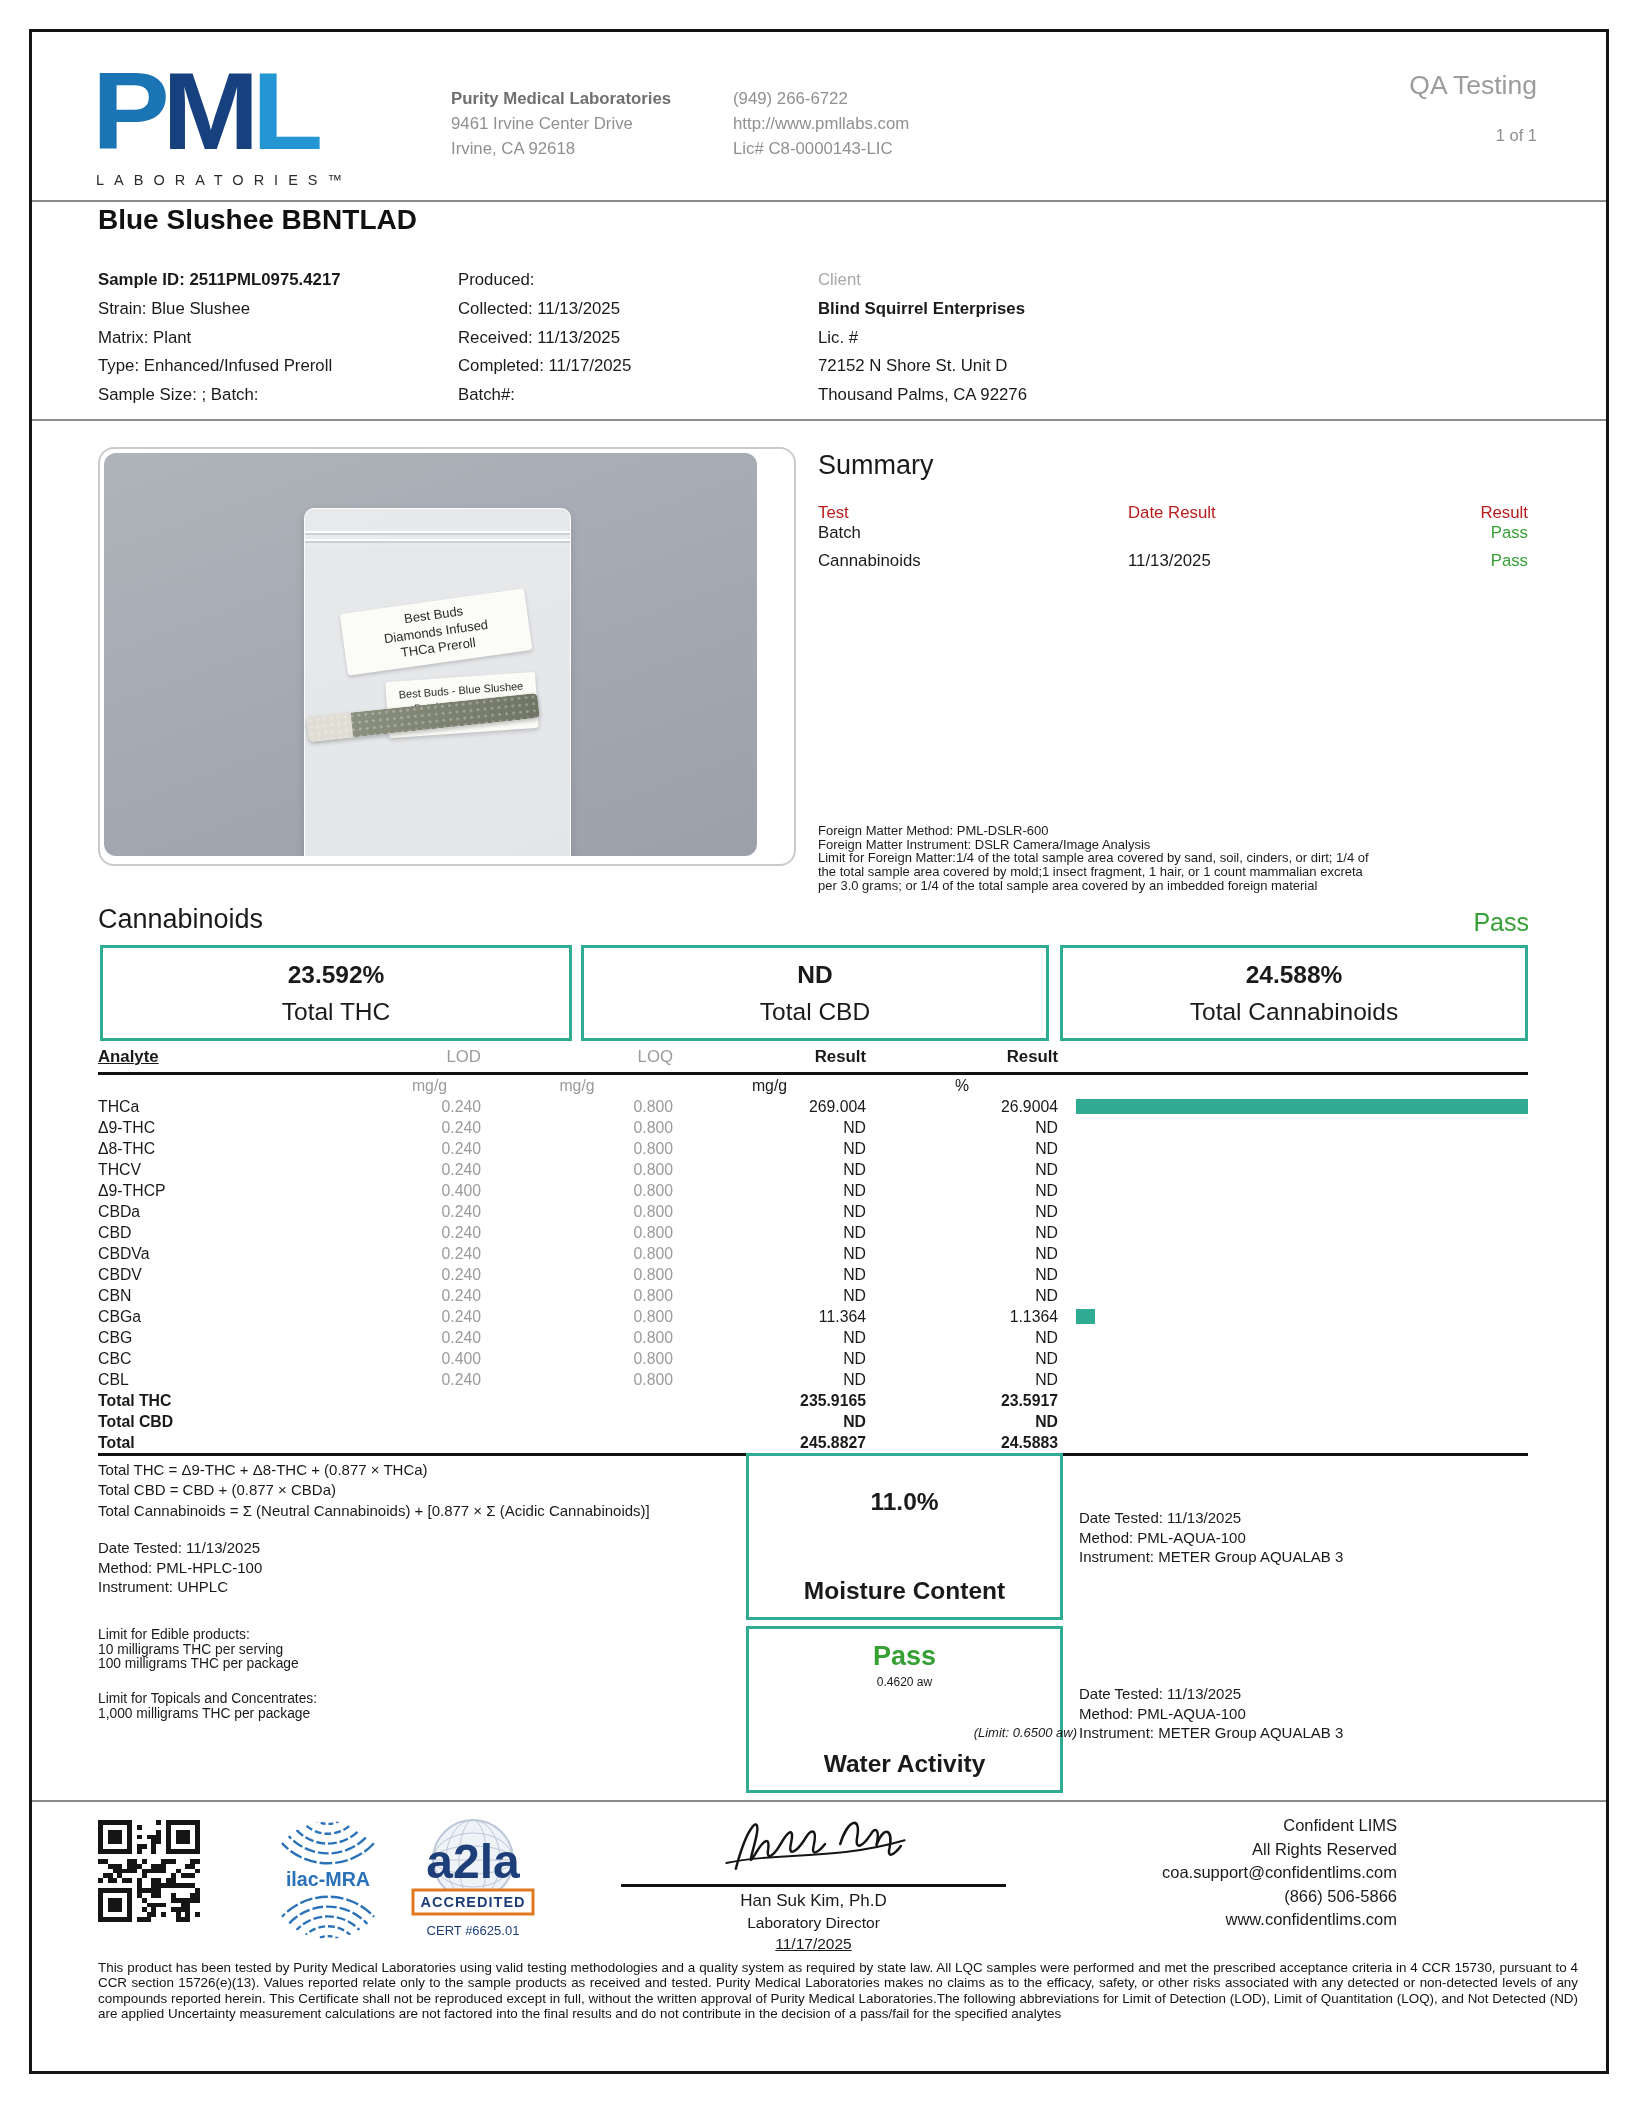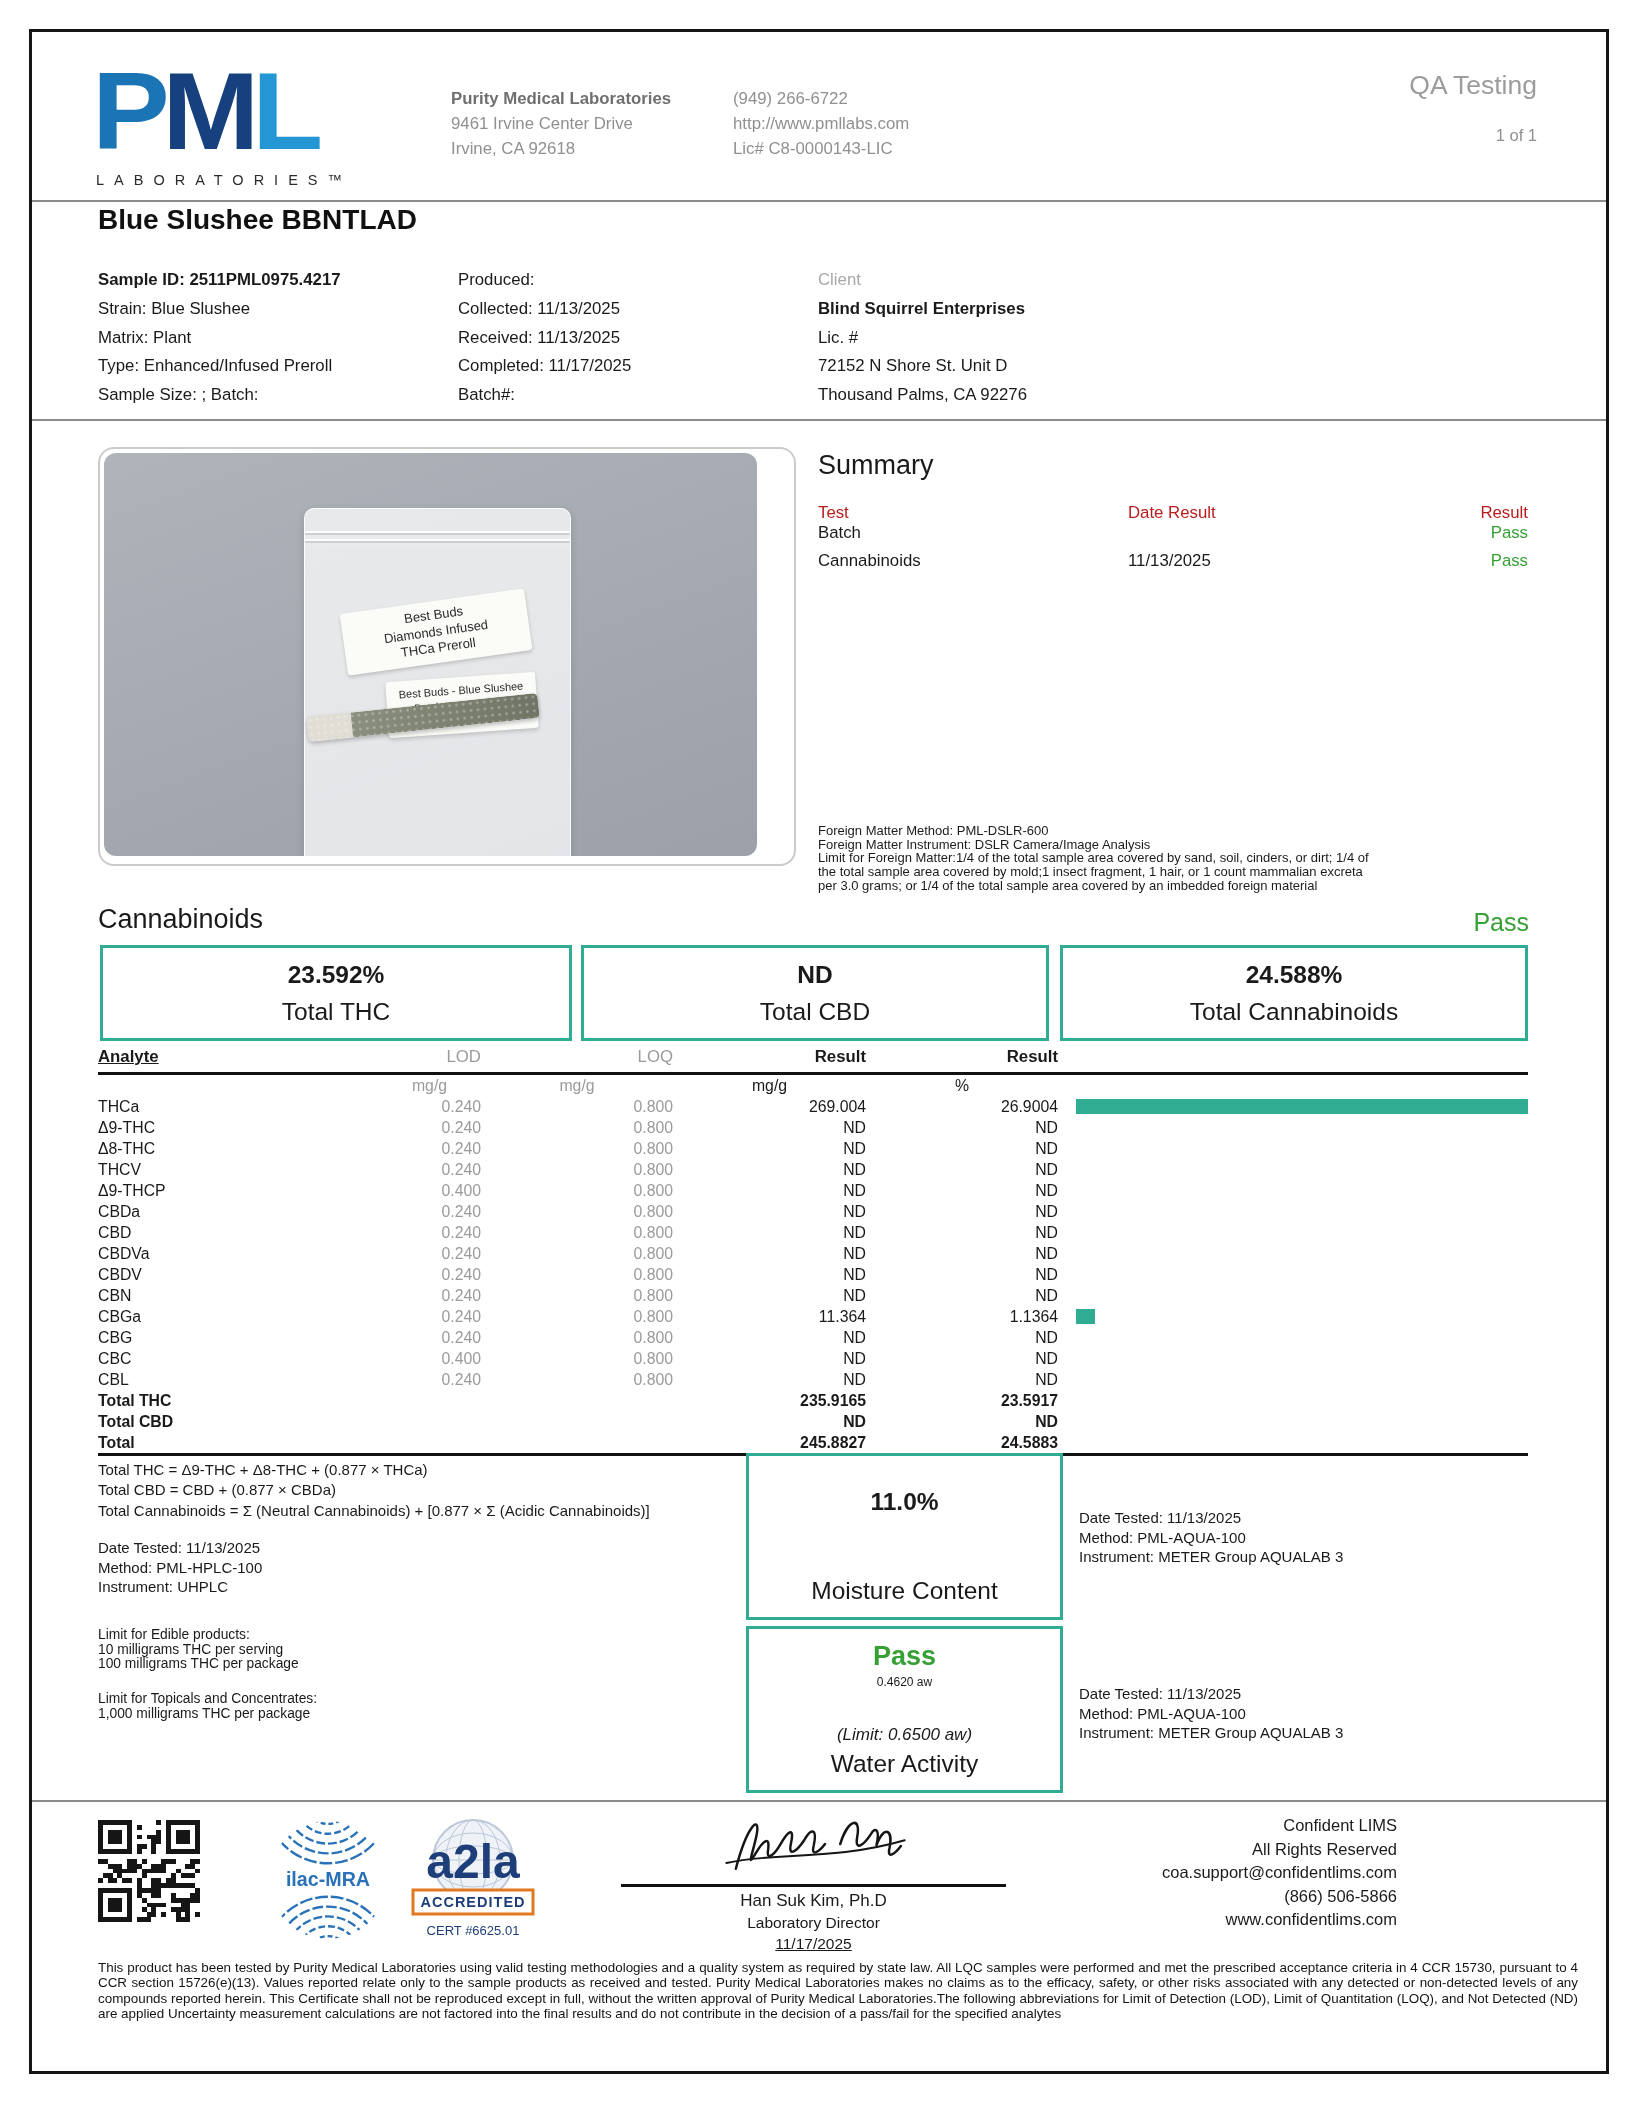--- a/index.html
+++ b/index.html
@@ -87,24 +87,24 @@
   .formulas{position:absolute;left:98px;top:1460px;}
   .method-block{position:absolute;left:98px;top:1538px;font-size:15px;line-height:19.6px;}
   .limits1{position:absolute;left:98px;top:1628px;font-size:13.8px;line-height:14.6px;}
   .limits2{position:absolute;left:98px;top:1692px;font-size:13.8px;line-height:14.6px;}
 
   .mbox{position:absolute;left:746px;width:317px;height:167px;box-sizing:border-box;border:3px solid #2FAC92;
         text-align:center;background:#fff;}
   .moist{top:1453px;}
   .water{top:1626px;}
   .mbox .mv{position:absolute;left:0;width:100%;top:32px;font-size:24.5px;font-weight:bold;}
-  .mbox .ml{position:absolute;left:0;width:100%;bottom:12px;font-size:24.5px;}
+  .mbox .ml{position:absolute;left:0;width:100%;bottom:12px;font-size:24.5px;font-weight:bold;}
   .wa-pass{position:absolute;left:0;width:100%;top:12px;font-size:27px;font-weight:bold;}
   .wa-value{position:absolute;left:0;width:100%;top:46px;font-size:12px;}
-  .wa-limit{position:absolute;left:0;width:100%;top:96px;font-size:17px;font-style:italic;}
+  .wa-limit{position:absolute;left:17px;width:100%;top:96px;font-size:13px;font-style:italic;text-align:right;}
   .meta-block{position:absolute;left:1079px;font-size:15px;line-height:19.6px;}
   .meta1{top:1508px;}.meta2{top:1684px;}
 
   
   .qr{position:absolute;left:98px;top:1820px;width:102px;height:102px;}
   .ilac{position:absolute;left:266px;top:1818px;width:124px;height:124px;}
   .a2la{position:absolute;left:404px;top:1818px;width:138px;height:124px;}
   .sig-svg{position:absolute;left:712px;top:1808px;width:208px;height:74px;}
   .sig-line{position:absolute;left:621px;top:1884px;width:385px;height:3px;background:#111;}
   .sig-name{position:absolute;left:621px;top:1891px;width:385px;text-align:center;font-size:17px;}

